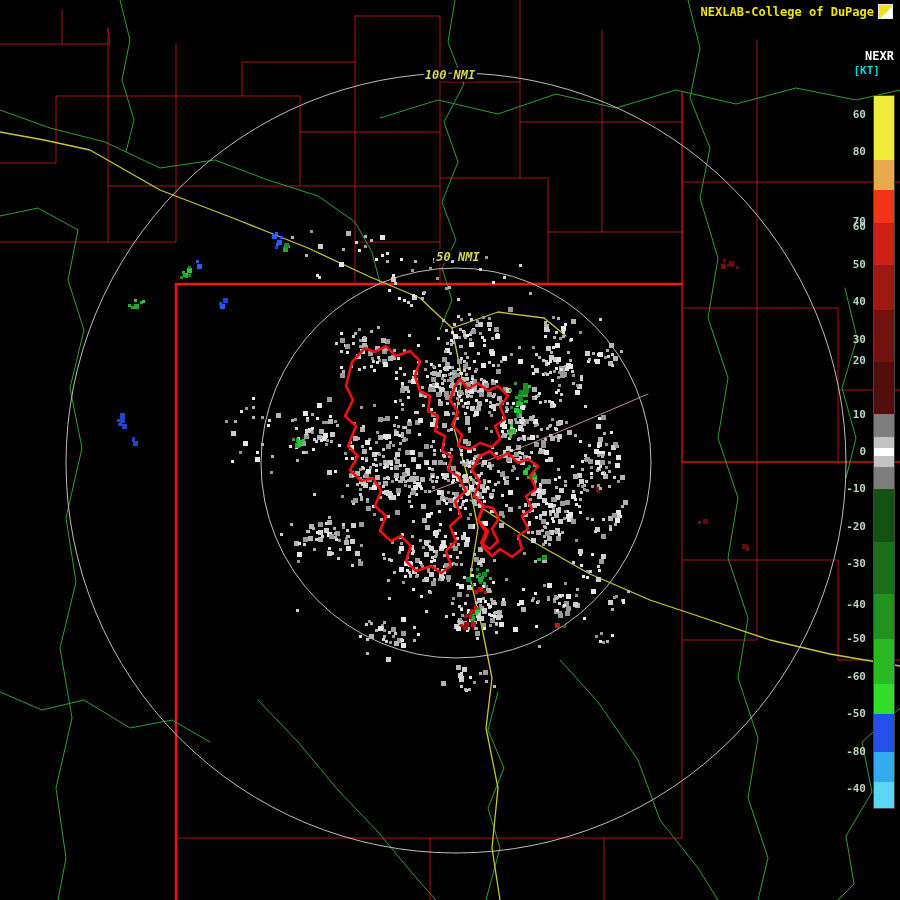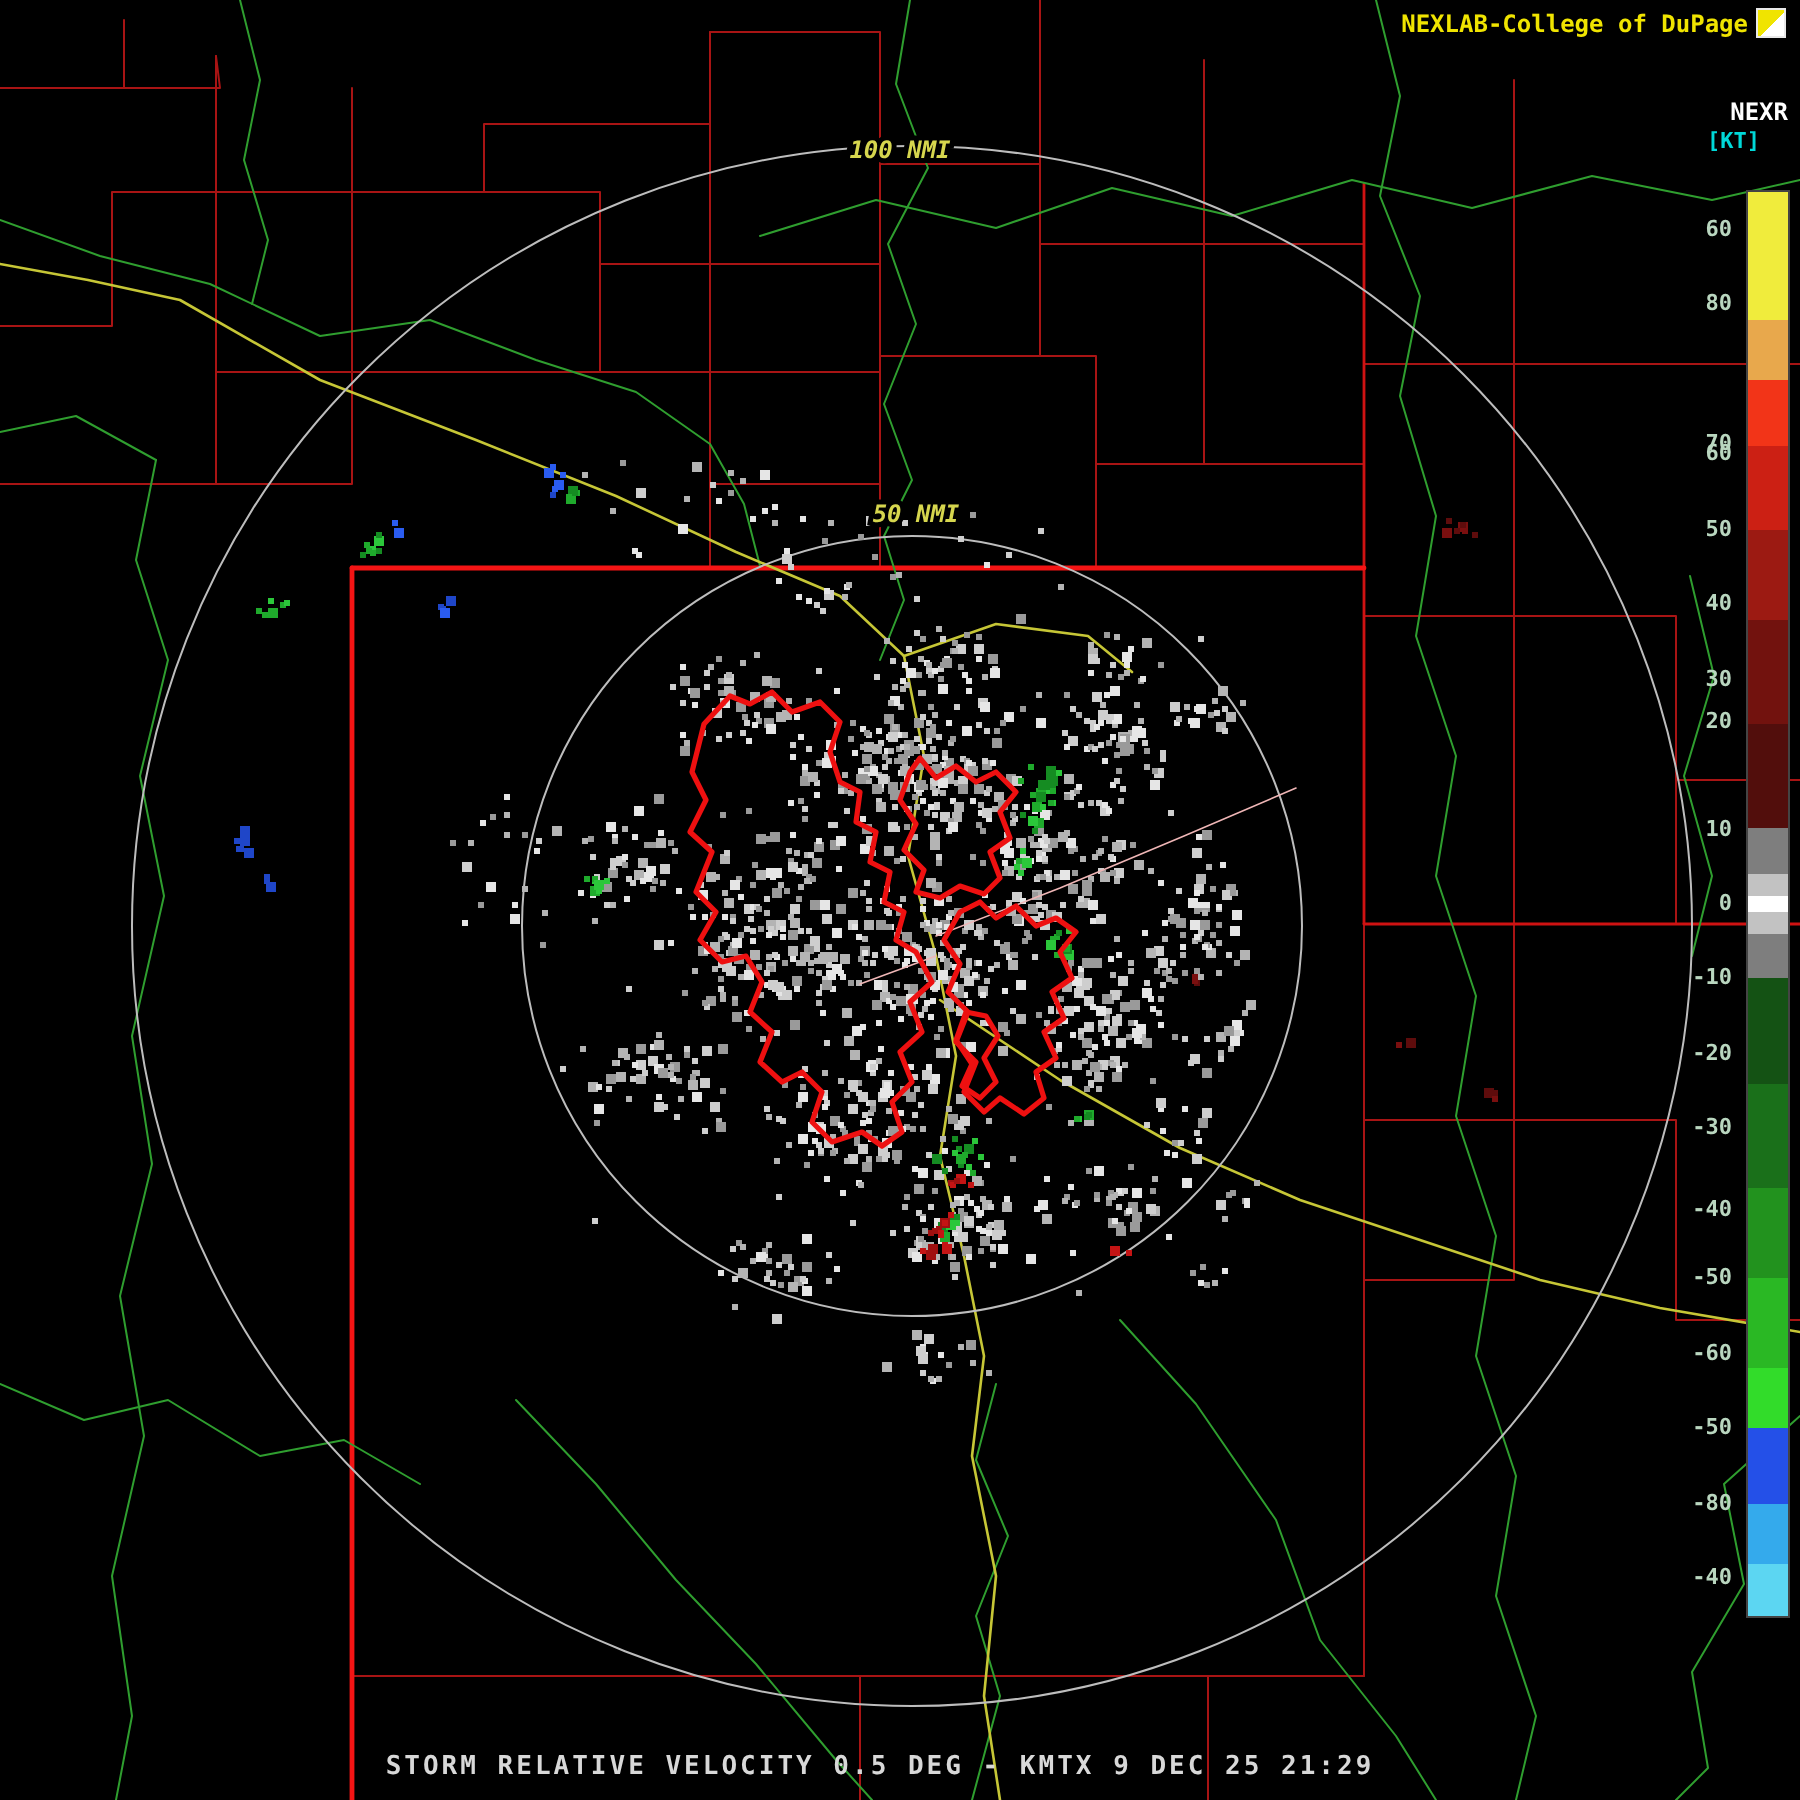--- a/index.html
+++ b/index.html
@@ -1889,14 +1889,13 @@
       <div class="cbtick" style="top: 519.947px; color: rgb(185, 214, 191);">-20</div>
       <div class="cbtick" style="top: 557.421px; color: rgb(185, 214, 191);">-30</div>
       <div class="cbtick" style="top: 598px; color: rgb(185, 214, 191);">-40</div>
       <div class="cbtick" style="top: 632.368px; color: rgb(185, 214, 191);">-50</div>
       <div class="cbtick" style="top: 669.842px; color: rgb(185, 214, 191);">-60</div>
       <div class="cbtick" style="top: 707.316px; color: rgb(185, 214, 191);">-50</div>
       <div class="cbtick" style="top: 744.789px; color: rgb(185, 214, 191);">-80</div>
       <div class="cbtick" style="top: 782.263px; color: rgb(185, 214, 191);">-40</div>
     </div>
 
-  <div class="caption" style="color: rgb(216, 216, 216);">STORM RELATIVE VELOCITY 0.5 DEG - KMTX 9 DEC 25 21:29</div>
 </div>
 
 </body></html>

